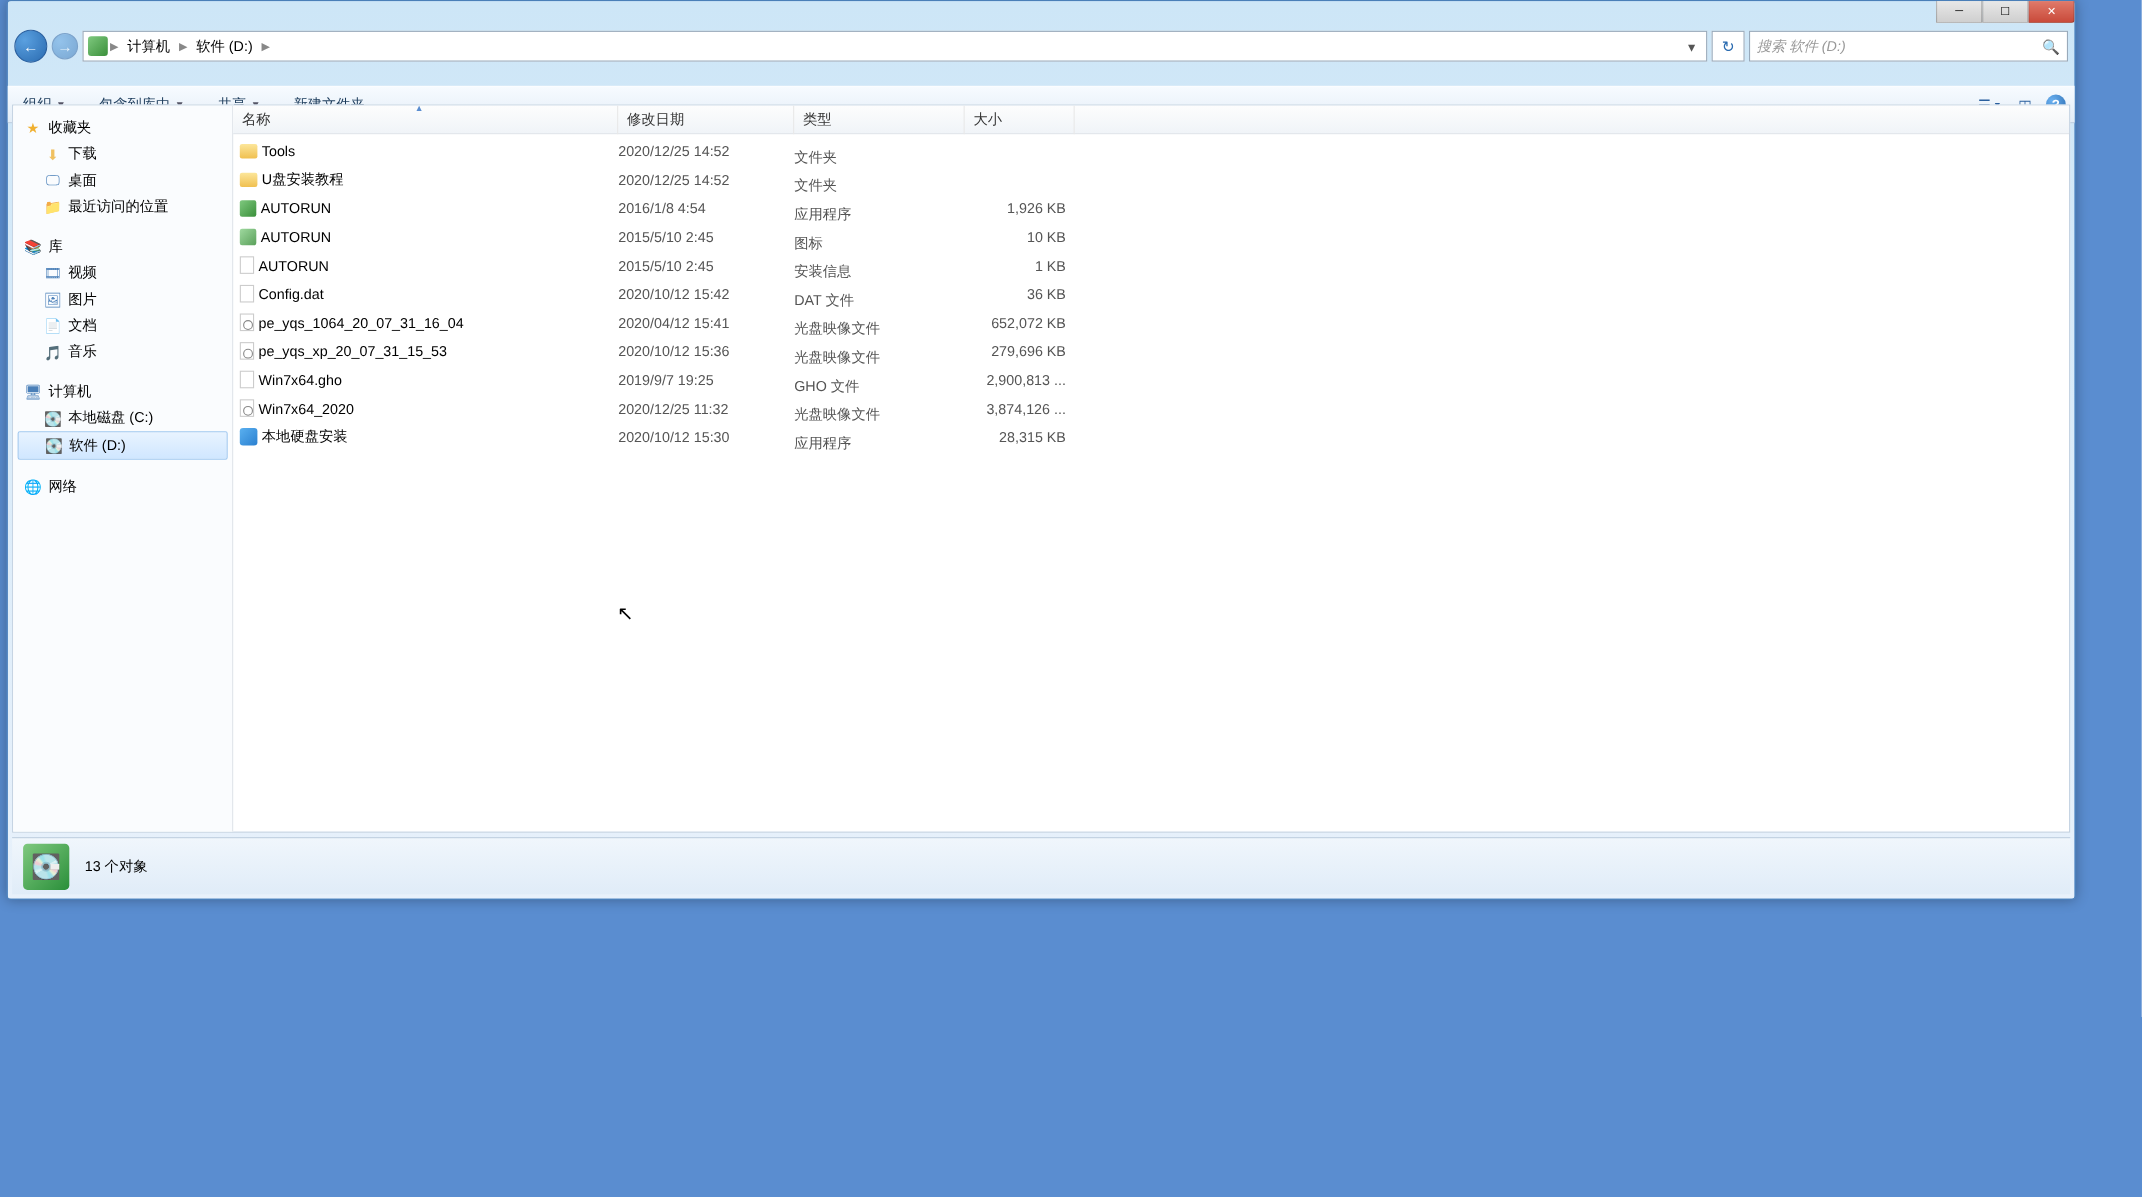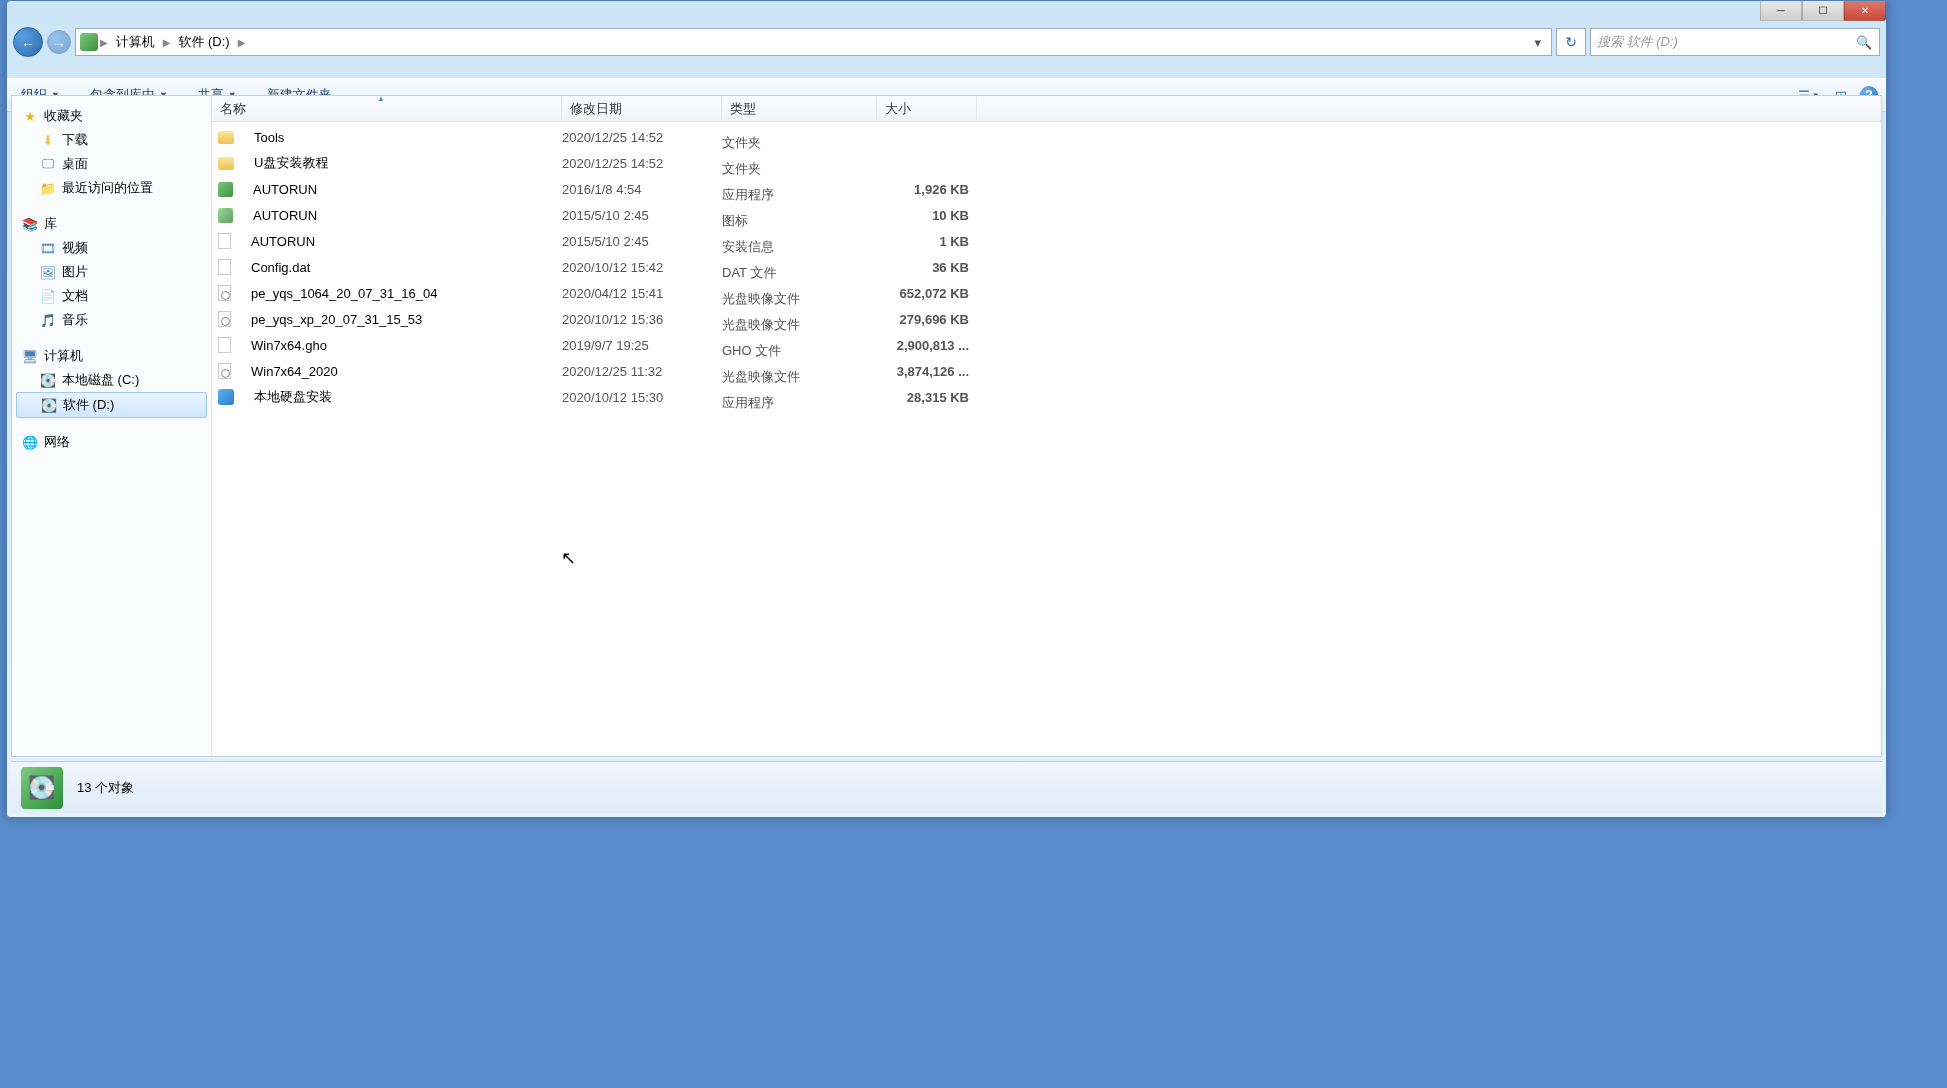--- a/index.html
+++ b/index.html
@@ -131,24 +131,24 @@
     }
     .hcol{padding:4px 8px;border-right:1px solid #e8e8e8;color:#333;cursor:pointer;display:flex;align-items:center;}
     .hcol.name{width:350px;}
     .hcol.date{width:160px;}
     .hcol.type{width:155px;}
     .hcol.size{width:100px;justify-content:flex-start;font-family:Liberation Mono, monospace;}
     .sort-ind{position:absolute;left:165px;top:-2px;font-size:8px;color:#5a8dd0;}
     .filelist{flex:1;padding:2px 0;}
     .row{display:flex;align-items:center;height:26px;padding-left:6px;cursor:pointer;}
     .row.selected{background:linear-gradient(to bottom,#e8f3ff,#cfe6ff);border:1px solid #7eb4ea;border-radius:2px;}
-    .col-name{width:344px;display:flex;align-items:center;gap:20px;}
+    .col-name{width:344px;display:flex;align-items:center;gap:4px;}
     .col-date{width:160px;color:#555;}
     .col-type{width:155px;color:#555;margin-top:12px;}
-    .col-size{width:100px;text-align:right;color:#555;padding-right:8px;font-weight:bold;}
+    .col-size{width:100px;text-align:right;color:#555;padding-right:8px;}
     .fico{width:18px;height:18px;display:inline-flex;align-items:center;justify-content:center;font-size:14px;}
     .fico.fold{background:linear-gradient(to bottom,#fce69a,#f0c050);border-radius:2px;width:16px;height:13px;}
     .fico.exe{background:linear-gradient(135deg,#7fc97f,#3a8f3a);border-radius:2px;width:15px;height:15px;}
     .fico.ico-i{background:linear-gradient(135deg,#9fd99f,#5aa05a);border-radius:2px;width:15px;height:15px;}
     .fico.txt{background:#fff;border:1px solid #ccc;width:13px;height:16px;}
     .fico.iso{background:#fff;border:1px solid #ccc;width:13px;height:16px;position:relative;}
     .fico.iso::after{content:"";position:absolute;left:2px;top:5px;width:7px;height:7px;border-radius:50%;border:1px solid #888;}
     .fico.app{background:linear-gradient(135deg,#5ab0f0,#2a80d0);border-radius:3px;width:16px;height:16px;}
     .fico.html{background:#fff;border:1px solid #ccc;width:13px;height:16px;position:relative;}
     .fico.html::after{content:"e";position:absolute;left:2px;top:1px;font-size:9px;color:#2a80d0;font-weight:bold;}

